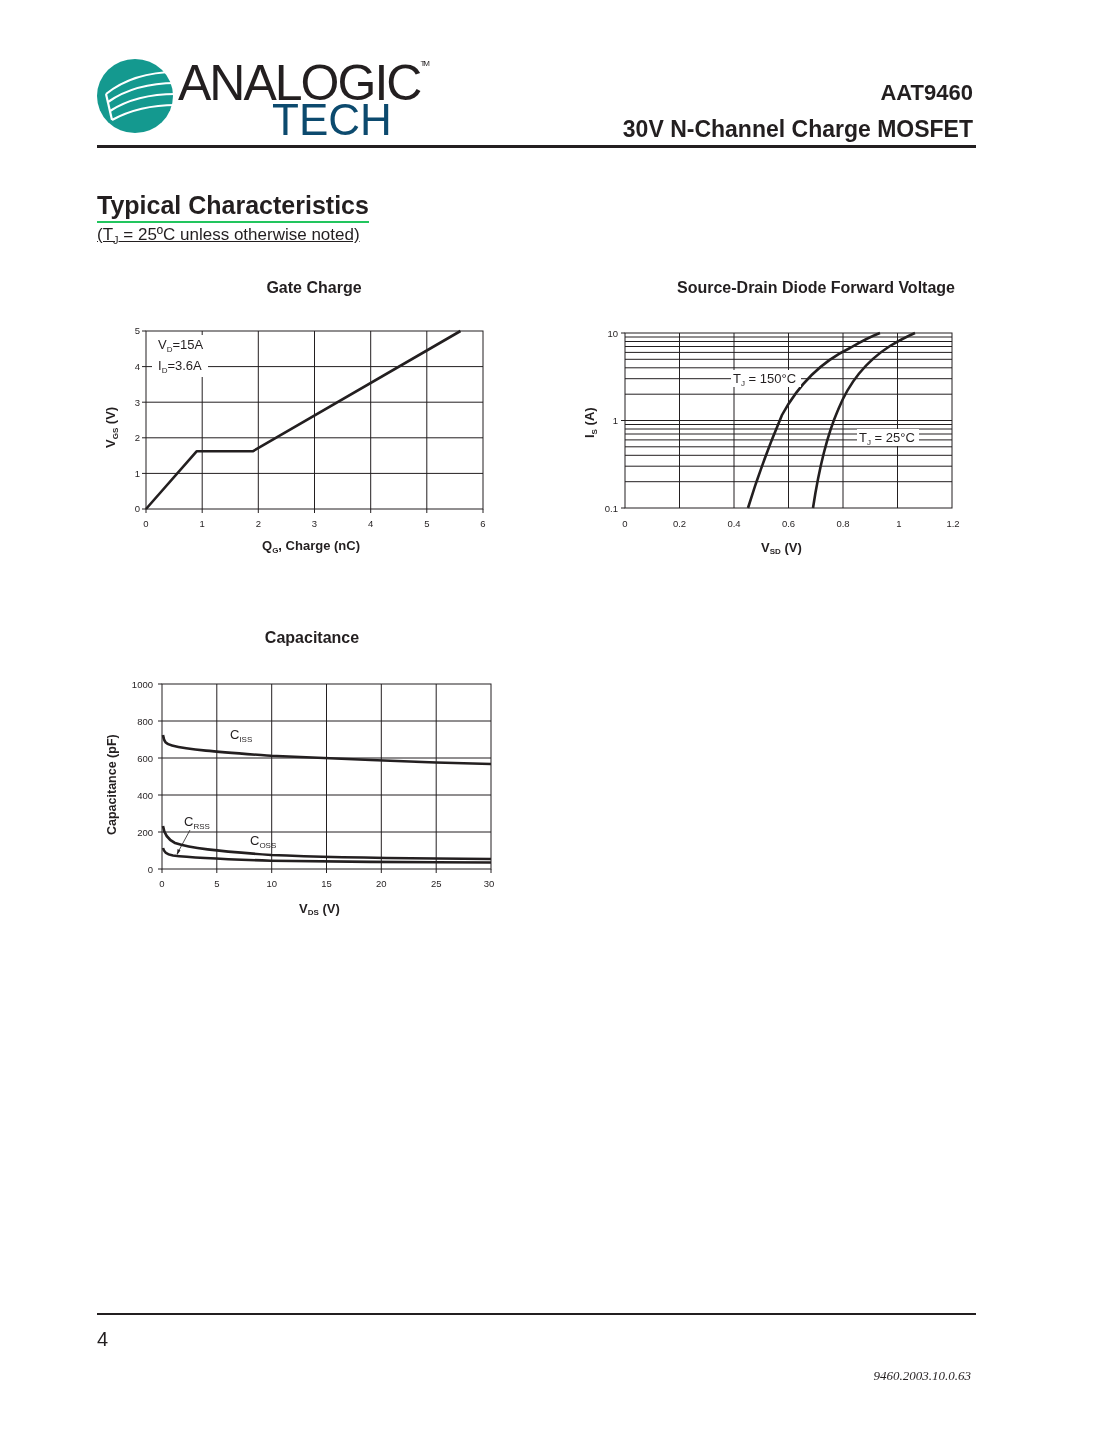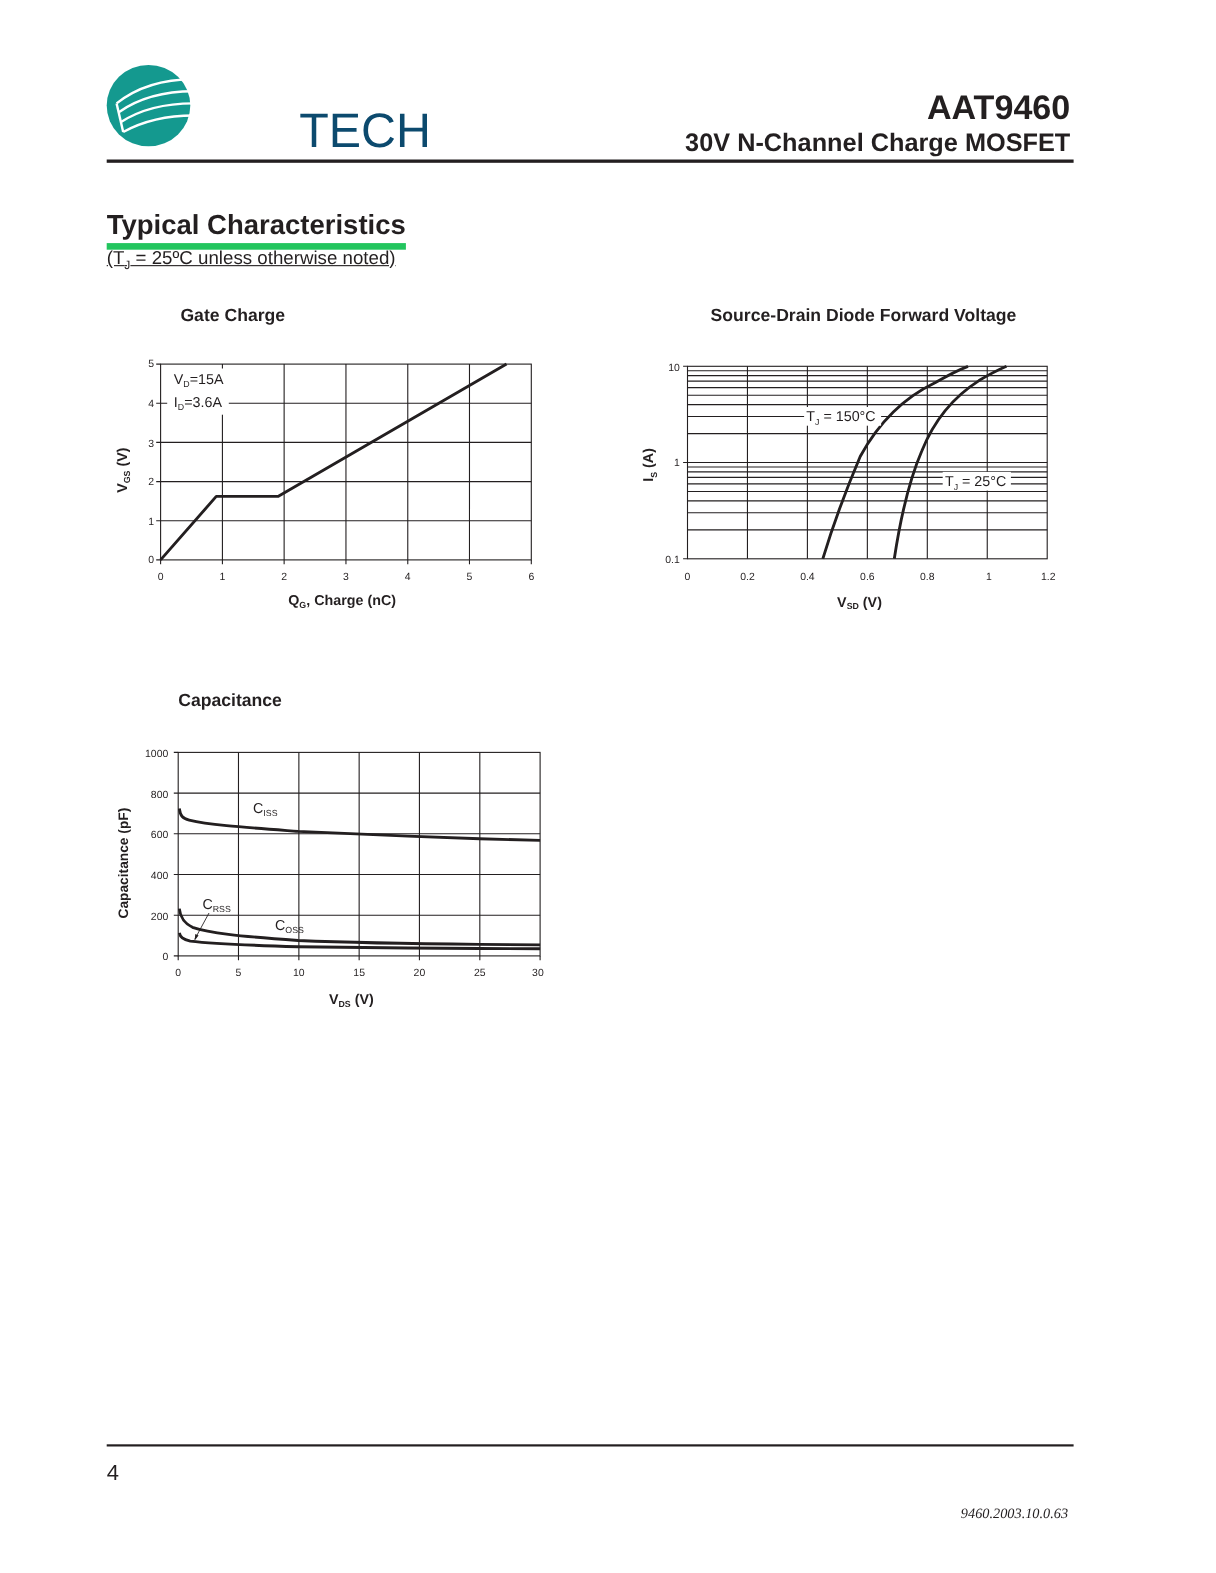--- a/index.html
+++ b/index.html
@@ -1,42 +1,45 @@
 <!DOCTYPE html>
 <html><head>
 <meta charset="utf-8">
 <style>
   html, body { margin: 0; padding: 0; background: #ffffff; }
   body { width: 1105px; height: 1430px; position: relative; font-family: "Liberation Sans", sans-serif; color: #231f20; overflow: hidden; }
   .abs { position: absolute; }
   .logo-text-1 { font-family: "Liberation Sans", sans-serif; font-size: 50px; letter-spacing: -2px; font-weight: normal; color: #231f20; line-height: 1; }
   .logo-text-2 { font-family: "Liberation Sans", sans-serif; font-size: 44px; font-weight: normal; color: #0c4a6e; line-height: 1; letter-spacing: 0px; }
   .tm { font-size: 8px; }
-  .part { font-size: 31px; font-weight: bold; text-align: right; }
+  .part { font-size: 22px; font-weight: bold; text-align: right; }
   .subtitle { font-size: 23px; font-weight: bold; text-align: right; }
   .rule { background: #231f20; }
-  .section-title { font-size: 25px; font-weight: bold; border-bottom: 6px solid #22c55e; padding-bottom: 1px; line-height: 1.15; }
+  .section-title { font-size: 25px; font-weight: bold; border-bottom: 2px solid #22c55e; padding-bottom: 1px; line-height: 1.15; }
   .note { font-size: 17px; text-decoration: underline; }
-  .chart-title { font-size: 16px; font-weight: bold; }
+  .chart-title { font-size: 16px; font-weight: bold; text-align: center; }
   svg text { font-family: "Liberation Sans", sans-serif; }
   .pagenum { font-family: "Liberation Sans Narrow", "Liberation Sans", sans-serif; font-size: 20px; }
   .docid { font-family: "Liberation Serif", serif; font-style: italic; font-size: 13px; }
 </style>
 </head>
 <body>
 
 <div class="abs" style="left:96px; top:56px; width:320px; height:80px;">
   <svg width="80" height="76" viewBox="0 0 80 76" style="position:absolute; left:0; top:2px;">
     <ellipse cx="39" cy="38" rx="38" ry="37" fill="#14998f"></ellipse>
     <path d="M10 36 C 30 20, 55 14, 80 14" stroke="#ffffff" stroke-width="2.2" fill="none"></path>
     <path d="M12 44 C 32 30, 55 25, 80 25" stroke="#ffffff" stroke-width="2.2" fill="none"></path>
     <path d="M14 53 C 34 40, 56 36, 80 36" stroke="#ffffff" stroke-width="2.2" fill="none"></path>
     <path d="M16 62 C 36 51, 58 47, 80 47" stroke="#ffffff" stroke-width="2.2" fill="none"></path>
     <path d="M10 36 L 16 62" stroke="#ffffff" stroke-width="2.2" fill="none"></path>
   </svg>
+  <div class="abs logo-text-1" style="left:82px; top:2px;">
+    <span>ANALOGIC</span><span class="tm" style="vertical-align:top; position:relative; top:2px;">TM</span>
+  </div>
   <div class="abs logo-text-2" style="left:176px; top:42px;">TECH</div>
 </div>
 
 <div class="abs part" style="right:132px; top:80px;">AAT9460</div>
 <div class="abs subtitle" style="right:132px; top:116px;">30V N-Channel Charge MOSFET</div>
 <div class="abs rule" style="left:97px; top:145px; width:879px; height:3px;"></div>
 
 <div class="abs section-title" style="left:97px; top:191px;">Typical Characteristics</div>
 <div class="abs note" style="left:97px; top:225px;">
   <span>(T</span><sub style="font-size:11px;">J</sub><span> = 25ºC unless otherwise noted)</span>

